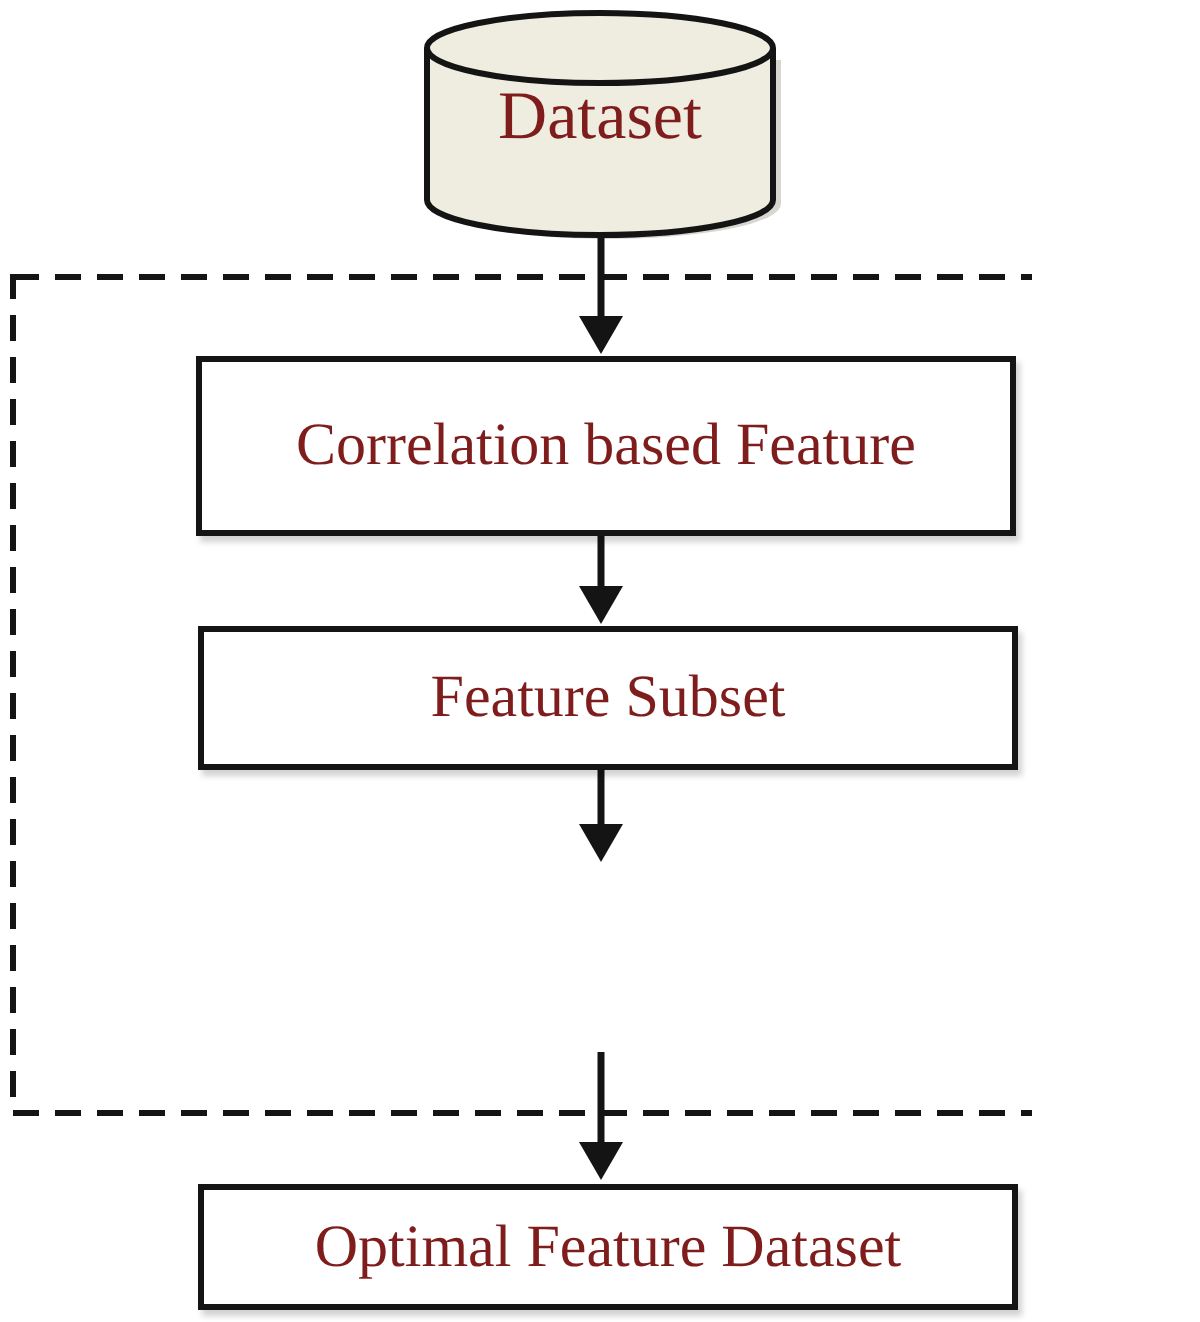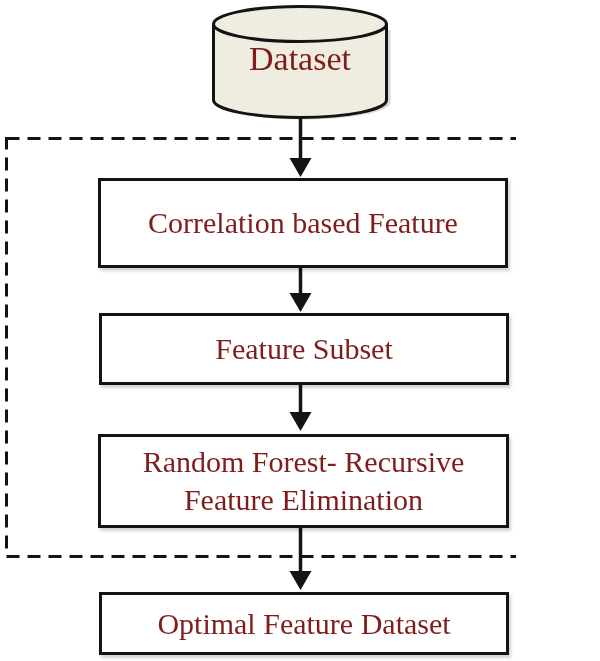--- a/index.html
+++ b/index.html
@@ -96,22 +96,18 @@
 
 
   <div class="node-box" style="left:98px; top:178px; width:410px; height:90px;">
     <span class="line">Correlation based Feature</span>
   </div>
 
   <div class="node-box" style="left:99px; top:313px; width:410px; height:72px;">
     <span class="line">Feature Subset</span>
   </div>
 
-  <div class="node-box" style="left:98px; top:434px; width:411px; height:94px;">
-    <span class="line">Random Forest- Recursive</span>
-    <span class="line">Feature Elimination</span>
-  </div>
 
   <div class="node-box" style="left:99px; top:592px; width:410px; height:63px;">
     <span class="line">Optimal Feature Dataset</span>
   </div>
 
 </div>
 
 </body></html>

